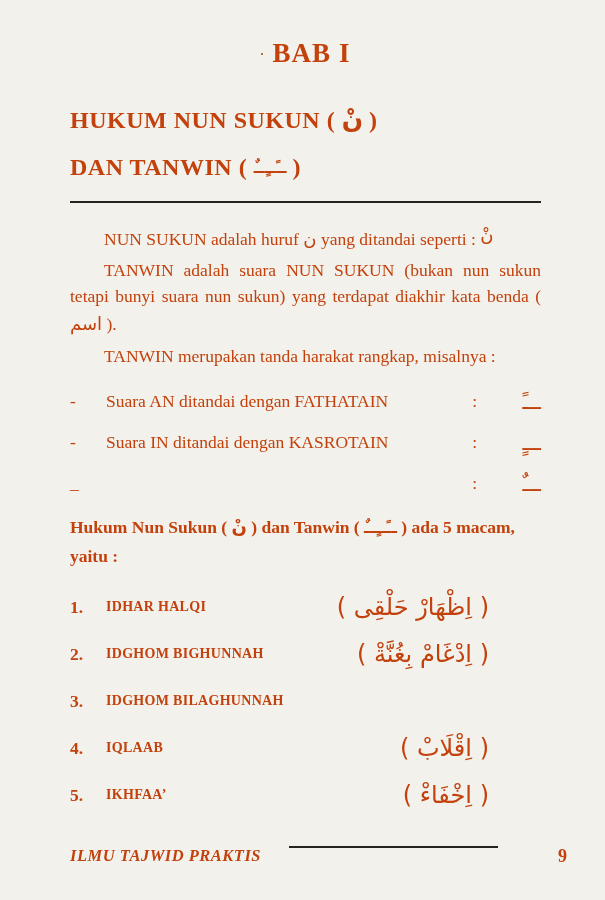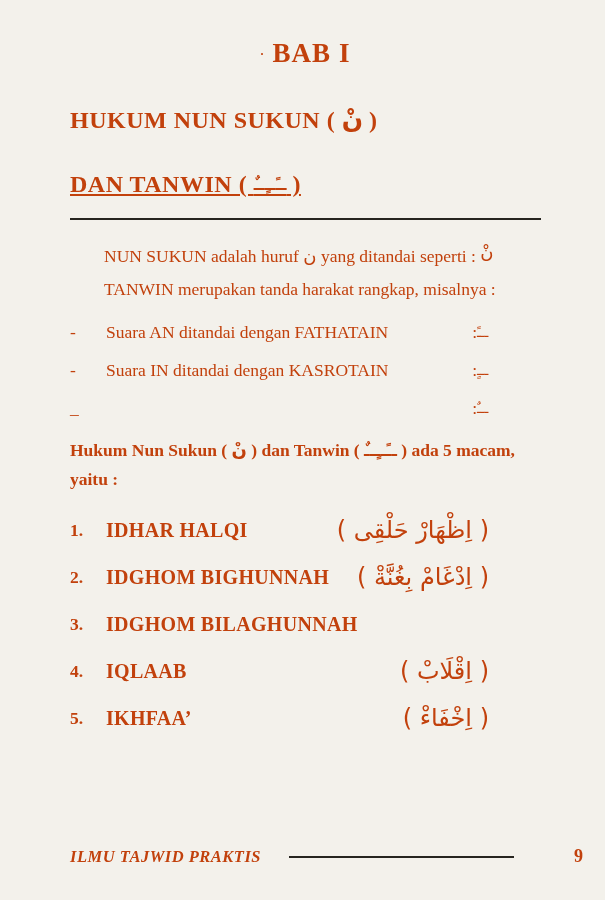--- a/index.html
+++ b/index.html
@@ -13,52 +13,52 @@
     font-family: "Liberation Serif", "DejaVu Serif", serif;
     overflow: hidden;
   }
   .ar { font-family: "DejaVu Sans", sans-serif; }
 
   .chapter { text-align: center; font-size: 27px; font-weight: bold; letter-spacing: 1px; margin-top: 4px; }
   .chapter .pre-dot { font-size: 12px; vertical-align: 7px; margin-right: 8px; }
 
   .h2 { text-align: left; font-weight: bold; font-size: 24px; letter-spacing: .5px; }
   .h2a { margin-top: 36px; }
-  .h2b { margin-top: 37px; text-decoration: underline; }
+  .h2b { margin-top: 20px; }
   .h2a .ar { font-size: 25px; }
   .h2b .ar { font-size: 16px; letter-spacing: 0; position: relative; top: -2px; }
 
   .head-rule { border: none; border-top: 2px solid #26241f; margin: 20px 0 0 0; }
 
   p { margin: 0; }
   .body-text { font-size: 17.5px; line-height: 1.52; text-align: justify; }
   .indent { text-indent: 34px; }
   .p1 { margin-top: 22px; }
   .p1 .ar, .p2 .ar { font-size: 18px; }
   .sup-ar { position: relative; top: -4px; }
   .p2 { margin-top: 4px; }
   .p3 { margin-top: 6px; }
 
   .tanwin-list { margin-top: 20px; }
   .t-row { display: flex; align-items: center; margin-bottom: 17px; font-size: 17.5px; }
   .t-bullet { width: 36px; }
   .t-colon { margin-left: auto; }
-  .t-mark { width: 64px; text-align: left; font-size: 13px; direction: rtl; }
+  .t-mark { width: 64px; text-align: right; font-size: 21px; direction: rtl; }
 
   .p4 { margin-top: 12px; font-size: 17.5px; line-height: 1.6; text-align: left; font-weight: bold; }
   .p4 .ar { font-size: 16px; }
   .p4 .ar-nun { font-size: 18px; }
 
   .rules { margin-top: 14px; }
   .rule-row { display: flex; align-items: center; height: 47px; }
   .rule-num { width: 36px; font-weight: bold; font-size: 17.5px; }
-  .rule-name { font-weight: bold; font-size: 20px; letter-spacing: .3px; }
+  .rule-name { font-weight: bold; font-size: 14px; letter-spacing: .3px; }
   .rule-ar { margin-left: auto; margin-right: 52px; direction: rtl; font-size: 24px; font-weight: normal; white-space: nowrap; }
 
-  .footer { position: absolute; left: 70px; right: 22px; top: 846px; display: flex; align-items: center; }
+  .footer { position: absolute; left: 70px; right: 38px; top: 846px; display: flex; align-items: flex-start; }
   .footer-title { font-style: italic; font-weight: bold; font-size: 16.5px; letter-spacing: .5px; }
   .footer-line { flex: 1; border-top: 2px solid #26241f; margin: 0 60px 0 28px; height: 0; }
   .footer-page { font-weight: bold; font-size: 18px; }
 </style>
 </head>
 <body>
 
 <div class="page">
 
   <div class="chapter">
@@ -72,20 +72,23 @@
   <div class="h2 h2b">
     <span>DAN TANWIN ( </span><span class="ar">ــًــٍــٌ</span><span> )</span>
   </div>
 
   <hr class="head-rule">
 
   <p class="body-text indent p1">
     <span>NUN SUKUN adalah huruf </span><span class="ar">ن</span><span> yang ditandai seperti : </span><span class="ar sup-ar">نْ</span>
   </p>
 
+  <p class="body-text indent p2">
+    <span>TANWIN adalah suara NUN SUKUN (bukan nun sukun tetapi bunyi suara nun sukun) yang terdapat diakhir kata benda ( </span><span class="ar">اسم</span><span> ).</span>
+  </p>
 
   <p class="body-text indent p3">TANWIN merupakan tanda harakat rangkap, misalnya :</p>
 
   <div class="tanwin-list">
     <div class="t-row">
       <span class="t-bullet">-</span>
       <span class="t-label">Suara AN ditandai dengan FATHATAIN</span>
       <span class="t-colon">:</span>
       <span class="t-mark ar">ـــً</span>
     </div>

